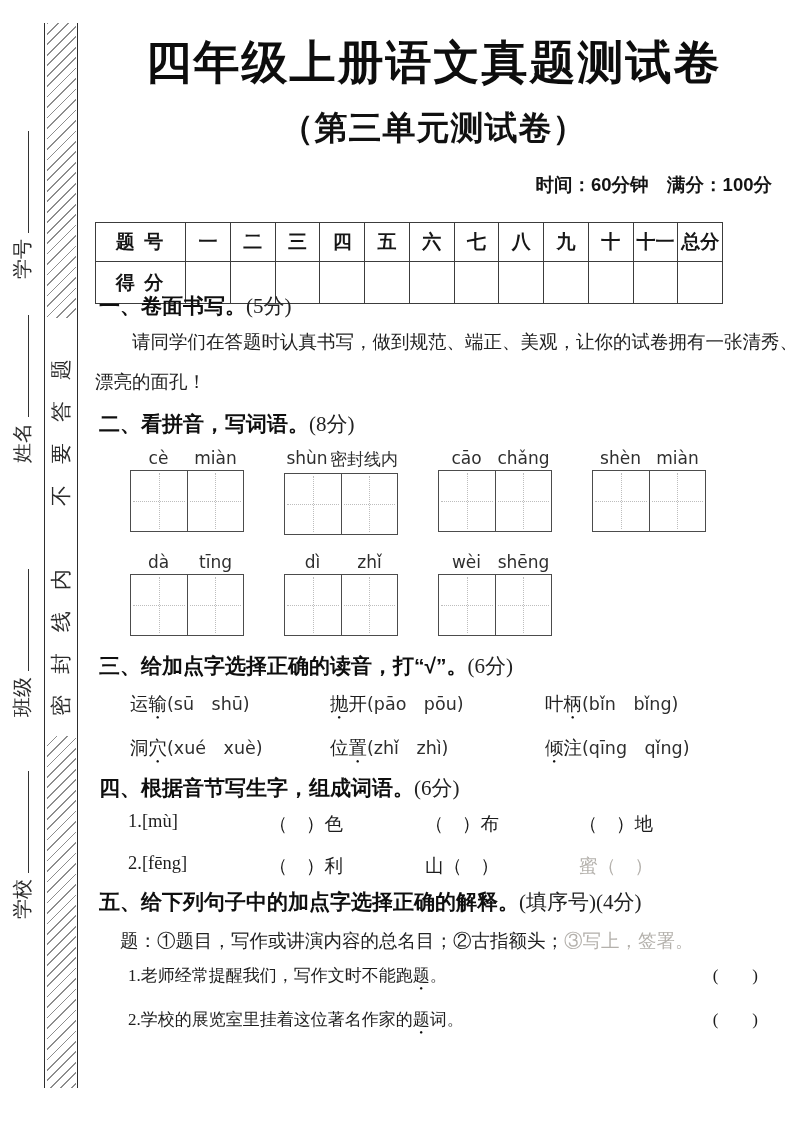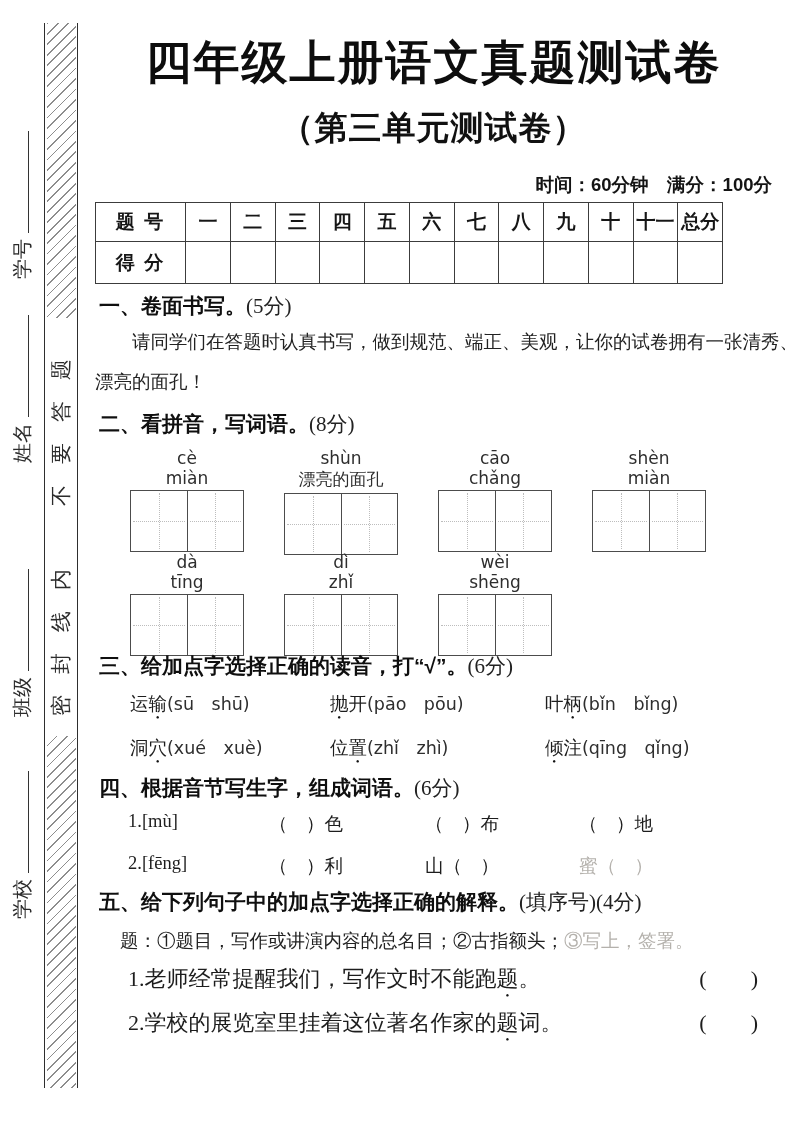--- a/index.html
+++ b/index.html
@@ -24,21 +24,21 @@
   .content{position:absolute;left:95px;top:0;width:677px;}
   .hei{font-family:"Liberation Sans","DejaVu Sans",sans-serif;font-weight:700;}
   .page-title{position:absolute;top:32px;width:100%;text-align:center;font-size:46px;
       letter-spacing:2px;color:#0d0d0d;}
   .page-subtitle{position:absolute;top:106px;width:100%;text-align:center;font-size:33px;
       letter-spacing:1px;color:#111;}
   .time-line{position:absolute;top:172px;width:100%;text-align:right;font-size:18.5px;
       font-family:"Liberation Sans","DejaVu Sans",sans-serif;font-weight:700;color:#141414;}
 
   
-  .score-table{position:absolute;top:202px;left:0;width:628px;border-collapse:collapse;
+  .score-table{position:absolute;top:222px;left:0;width:628px;border-collapse:collapse;
       table-layout:fixed;}
   .score-table td{border:1.5px solid #3c3c3c;text-align:center;
       font-family:"Liberation Sans","DejaVu Sans",sans-serif;font-weight:700;font-size:19px;
       color:#161616;padding:0;}
   .score-table tr:nth-child(1) td{height:38px;}
   .score-table tr:nth-child(2) td{height:41px;}
   .score-table .headcol{letter-spacing:2px;}
 
   
   .shead{position:absolute;left:4px;font-size:21px;white-space:nowrap;}
@@ -46,21 +46,21 @@
   .shead .pts{font-family:"Liberation Serif","DejaVu Serif",serif;font-weight:400;color:#222;}
   .shead .note{font-weight:400;color:#222;}
   .bodyline{position:absolute;left:0;font-size:18.5px;color:#222;white-space:nowrap;}
   .indent{padding-left:37px;}
   .faded{color:#b4b1ac;}
 
   
   .wrow{position:absolute;left:35px;display:flex;column-gap:40px;}
   .wgroup{width:114px;}
   .plabels{display:flex;margin-bottom:2px;font-family:"DejaVu Sans","Liberation Sans",sans-serif;
-      font-size:17px;color:#2e2e2e;flex-direction:column;}
+      font-size:17px;color:#2e2e2e;}
   .plabels span{flex:1;text-align:center;white-space:nowrap;}
   .wbox{display:flex;border:1.6px solid #4c4c4c;background:#fff;}
   .wcell{width:56px;height:60px;position:relative;}
   .wcell + .wcell{border-left:1.3px solid #4c4c4c;}
   .wcell::before{content:"";position:absolute;left:50%;top:2px;bottom:2px;
       border-left:1.2px dotted #bdbdbd;}
   .wcell::after{content:"";position:absolute;top:50%;left:2px;right:2px;
       border-top:1.2px dotted #bdbdbd;}
 
   
@@ -75,21 +75,21 @@
   .s3row .py{font-family:"DejaVu Sans","Liberation Sans",sans-serif;font-size:17.5px;color:#2e2e2e;}
 
   
   .s4row{position:absolute;left:33px;display:flex;font-size:18.5px;white-space:nowrap;}
   .s4row .lb{width:141px;}
   .s4row .b1{width:156px;}
   .s4row .b2{width:154px;}
 
   
   .s5item{position:absolute;left:33px;right:14px;display:flex;
-      justify-content:space-between;font-size:22px;white-space:nowrap;}
+      justify-content:space-between;font-size:17px;white-space:nowrap;}
 </style>
 </head>
 <body>
 
 <div class="page">
 
   <div class="seal-line left"></div>
   <div class="seal-hatch"></div>
   <div class="seal-line right"></div>
   <div class="seal-text">密封线内　不要答题</div>
@@ -168,21 +168,21 @@
             <span>miàn</span>
           </div>
         <div class="wbox">
             <div class="wcell"></div>
             <div class="wcell"></div>
           </div>
       </div>
       <div class="wgroup">
         <div class="plabels">
             <span>shùn</span>
-            <span>漂亮的面孔</span>
+            <span>密封线内</span>
           </div>
         <div class="wbox">
             <div class="wcell"></div>
             <div class="wcell"></div>
           </div>
       </div>
       <div class="wgroup">
         <div class="plabels">
             <span>cāo</span>
             <span>chǎng</span>

